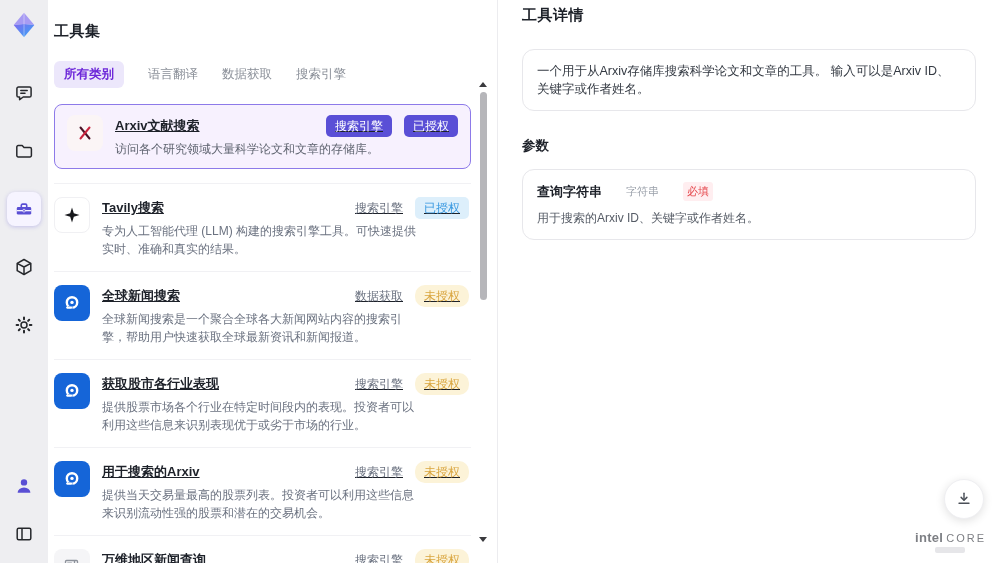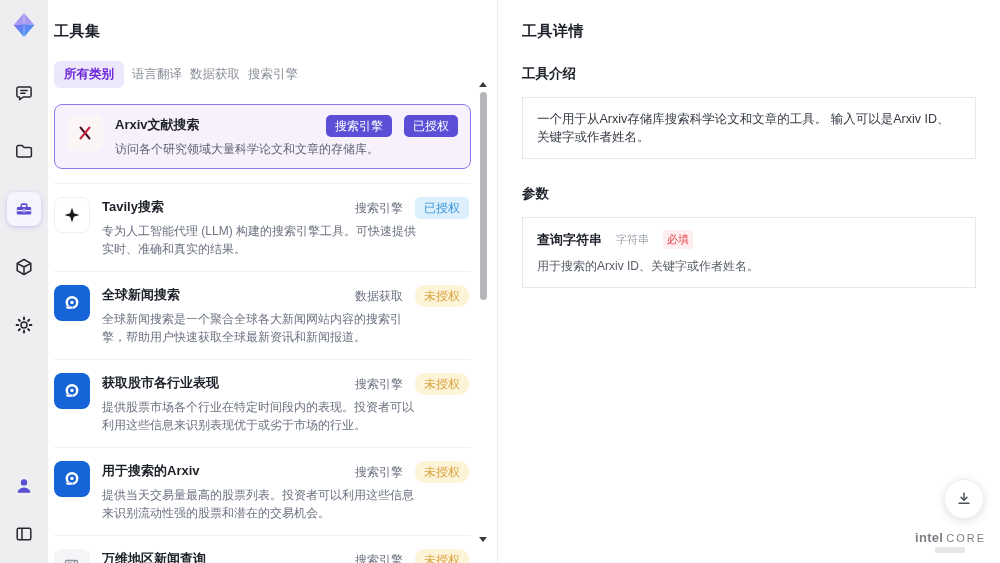--- a/index.html
+++ b/index.html
@@ -12,62 +12,62 @@
           display:flex; flex-direction:column; align-items:center; padding:8px 0 12px; }
   .rail .logo { width:34px; height:34px; display:flex; align-items:center; justify-content:center; }
   .rail-nav { margin-top:34px; display:flex; flex-direction:column; gap:24px; align-items:center; }
   .rail-item { width:34px; height:34px; border-radius:8px; display:flex; align-items:center; justify-content:center; cursor:pointer; }
   .rail-item.active { background:#f6f4ff; box-shadow:0 1px 4px rgba(90,79,212,.28); }
   .rail-bottom { margin-top:auto; display:flex; flex-direction:column; gap:14px; align-items:center; }
 
   
   .list-panel { position:absolute; left:48px; top:0; width:449px; height:563px; background:#fff; padding:16px 26px 0 6px; }
   .page-title { font-size:15px; font-weight:bold; margin:6px 0 20px; letter-spacing:.5px; }
-  .tabs { display:flex; align-items:center; gap:8px; margin-bottom:16px; }
+  .tabs { display:flex; align-items:center; gap:24px; margin-bottom:16px; }
   .tab { font-size:12.5px; color:#8a8f98; cursor:pointer; padding:5px 0; white-space:nowrap; }
   .tab.active { color:#6d28d9; background:#ece7fb; padding:5px 10px; border-radius:6px; font-weight:bold; }
 
   .tile { width:36px; height:36px; border-radius:8px; flex:0 0 36px; display:flex; align-items:center; justify-content:center; }
   .tile-arxiv { background:#fbf5f6; }
   .tile-white { background:#ffffff; border:1px solid #f0f0f3; }
   .tile-blue  { background:#1565d8; }
   .tile-gray  { background:#f5f5f7; }
 
   .sel-card { border:1px solid #8d7ae9; background:#f7f1fe; border-radius:8px; padding:10px 12px;
               display:flex; gap:12px; align-items:flex-start; }
   .rows { margin-top:14px; border-top:1px solid #f1f1f4; }
   .row { display:flex; gap:12px; padding:13px 2px 13px 0; border-bottom:1px solid #f1f1f4; align-items:flex-start; }
   .row-body { flex:1; min-width:0; }
-  .row-head { display:flex; align-items:flex-start; }
+  .row-head { display:flex; align-items:center;text-decoration:underline; }
   .row-title { font-size:13px; font-weight:bold; color:#1d2129; line-height:20px; }
   .row-tags { margin-left:auto; display:flex; align-items:center; gap:12px; padding-left:10px; white-space:nowrap; }
   .cat-text { font-size:12px; color:#6b7280; }
   .row-desc { font-size:12px; color:#6b7280; line-height:18px; margin-top:3px; max-width:318px; }
   .sel-card .row-desc { color:#5f6470; }
 
   .badge { font-size:12px; line-height:1; padding:5px 9px; border-radius:5px; display:inline-block; }
   .badge-purple { background:#5a4fd6; color:#fff; }
   .badge-blue   { background:#ddeffb; color:#3898e0; }
   .badge-yellow { background:#fcf3d8; color:#d9a53f;border-radius:10px; }
 
   
   .scrollbar { position:absolute; right:10px; top:88px; width:7px; height:452px; }
   .scroll-thumb { position:absolute; top:4px; left:0; width:7px; height:208px; background:#b6b6ba; border-radius:4px; }
   .scroll-arrow { position:absolute; left:-1px; width:0; height:0; border-left:4px solid transparent; border-right:4px solid transparent; }
   .scroll-arrow.up { top:-6px; border-bottom:5px solid #3a3a3e; }
   .scroll-arrow.down { bottom:-2px; border-top:5px solid #3a3a3e; }
 
   
   .detail { position:absolute; left:497px; top:0; width:503px; height:563px; background:#fff;
-            border-left:1px solid #ececef; padding:16px 24px 0 24px; }
+            border-left:1px solid #ececef; padding:0 24px 0 24px; }
   .detail-title { font-size:15px; font-weight:bold; margin:6px 0 24px; letter-spacing:.5px; }
   .section-h { font-size:13.5px; font-weight:bold; margin-bottom:14px; }
-  .info-box { border:1px solid #e7e7eb; border-radius:0; padding:12px 14px; margin-bottom:26px; }
+  .info-box { border:1px solid #e7e7eb; border-radius:12px; padding:12px 14px; margin-bottom:26px; }
   .intro-text { font-size:12.5px; color:#343a43; line-height:18px; }
-  .param-line { display:flex; align-items:center; gap:14px; }
+  .param-line { display:flex; align-items:center; gap:24px; }
   .param-name { font-size:13px; font-weight:bold; color:#1d2129; }
   .param-type { font-size:11px; color:#9aa0aa; }
   .param-required { font-size:11px; color:#e5484d; background:#ffeef0; padding:2px 4px; border-radius:3px; }
   .param-desc { font-size:12px; color:#565c66; margin-top:9px; line-height:17px; }
 
   
   .fab { position:absolute; right:16px; bottom:44px; width:40px; height:40px; border-radius:50%;
          background:#fff; border:1px solid #efeff2; box-shadow:0 2px 10px rgba(0,0,0,.12);
          display:flex; align-items:center; justify-content:center; cursor:pointer; }
   .intel { position:absolute; right:14px; bottom:10px; display:flex; flex-direction:column; align-items:center; }
@@ -288,21 +288,20 @@
     <div class="scrollbar">
       <div class="scroll-arrow up"></div>
       <div class="scroll-thumb"></div>
       <div class="scroll-arrow down"></div>
     </div>
   </div>
 
   <div class="detail">
     <div class="detail-title">工具详情</div>
 
-    <div class="section-h">工具介绍</div>
     <div class="info-box">
       <div class="intro-text">一个用于从Arxiv存储库搜索科学论文和文章的工具。 输入可以是Arxiv ID、关键字或作者姓名。</div>
     </div>
 
     <div class="section-h">参数</div>
     <div class="info-box">
       <div class="param-line">
         <span class="param-name">查询字符串</span>
         <span class="param-type">字符串</span>
         <span class="param-required">必填</span>

